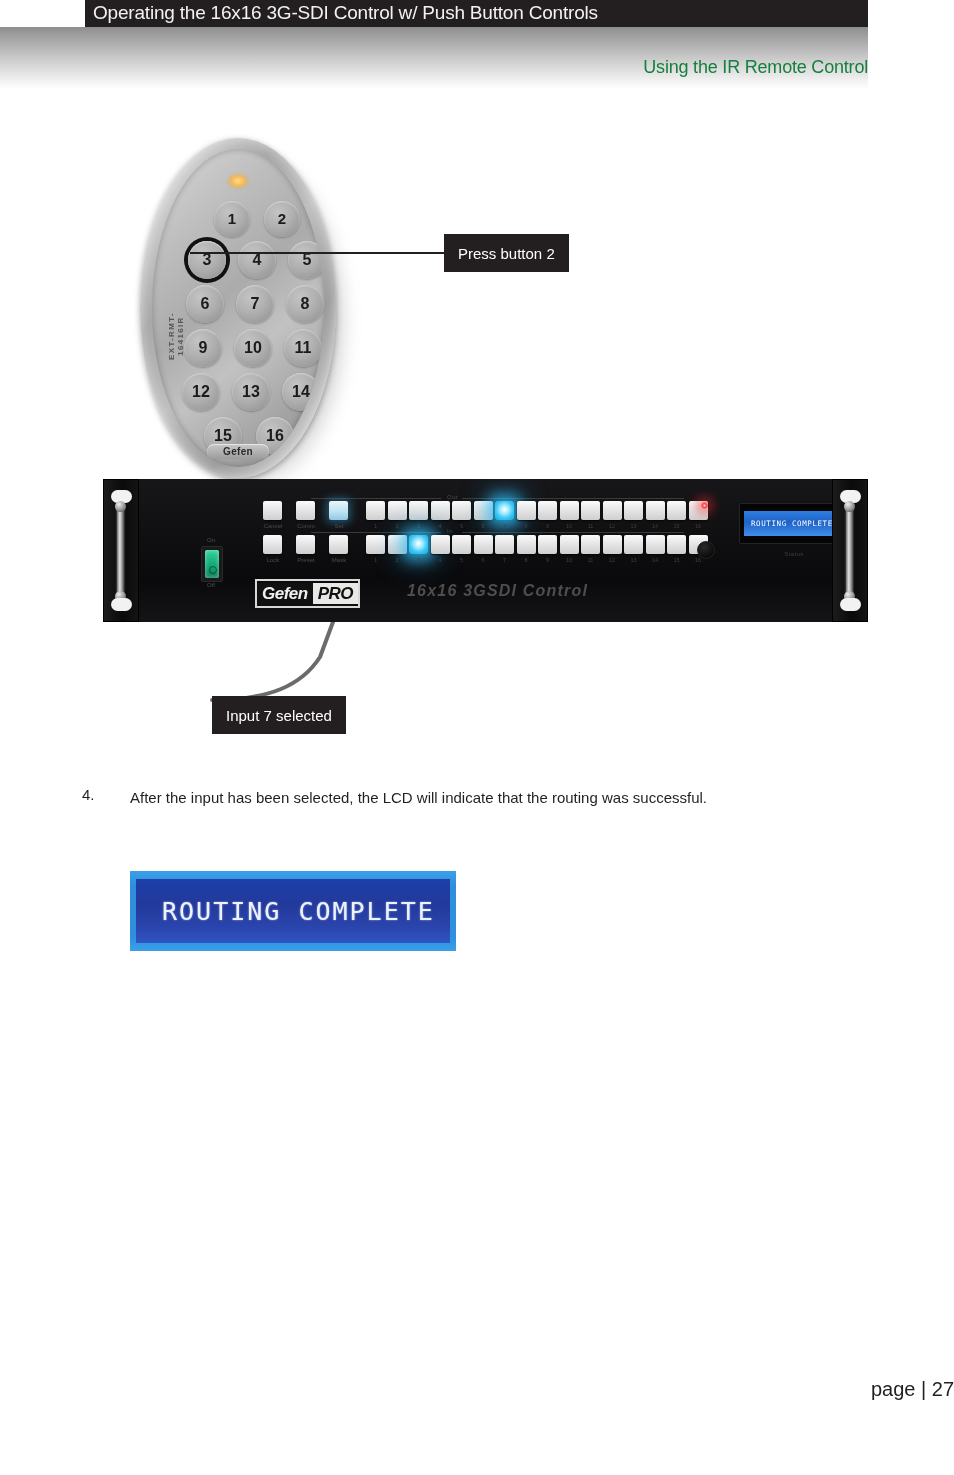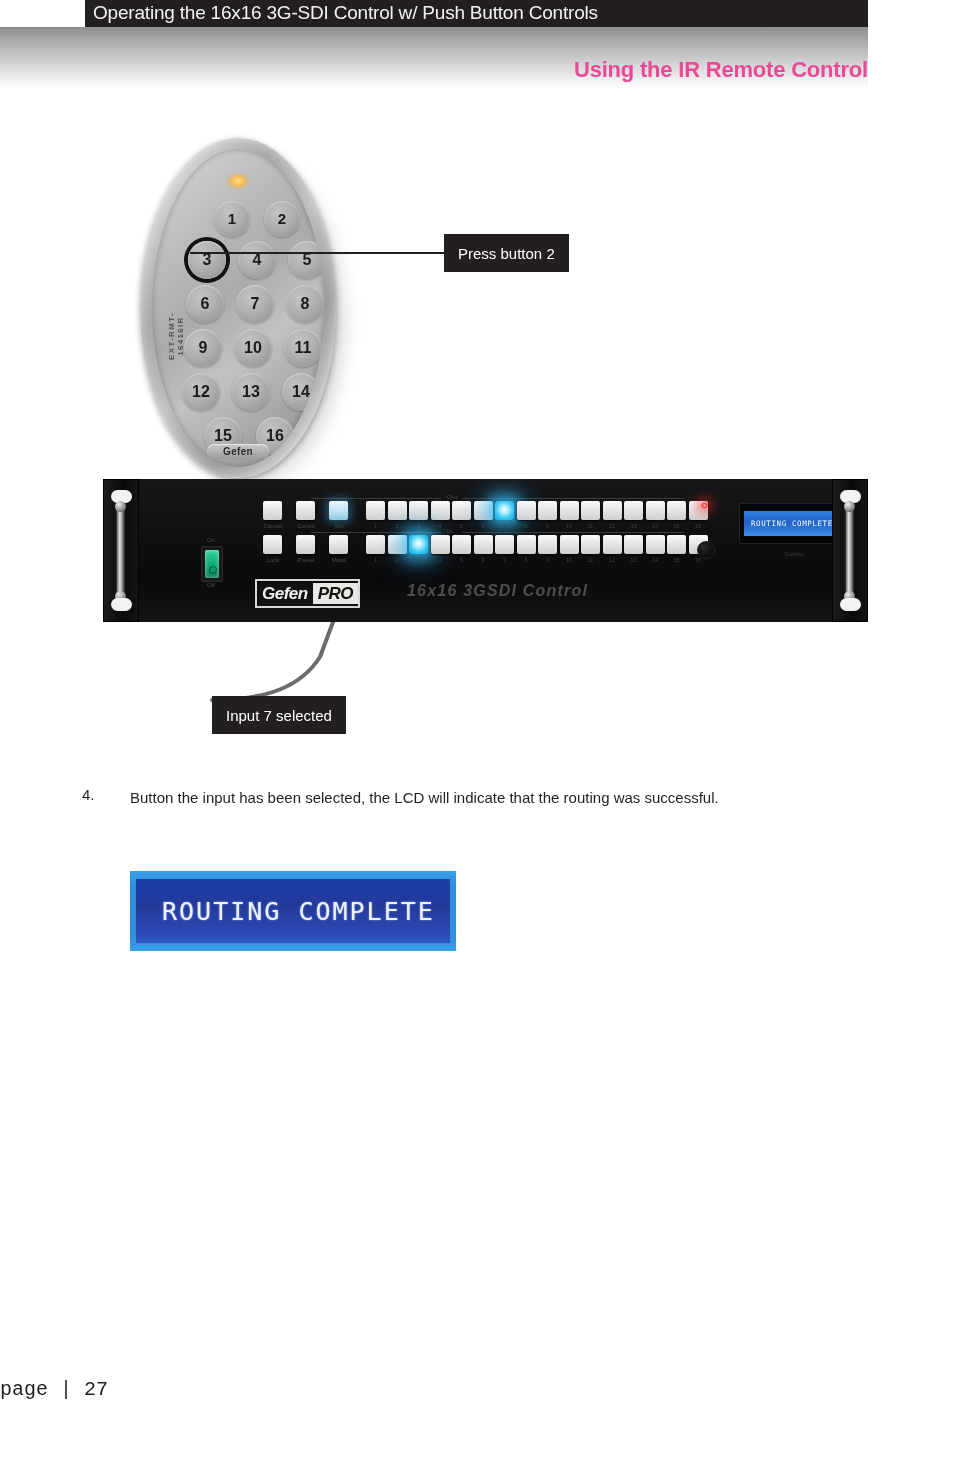--- a/index.html
+++ b/index.html
@@ -19,21 +19,21 @@
     position:absolute;left:8px;top:2px;
     color:#f2f2f2;font-size:19px;letter-spacing:-0.2px;white-space:nowrap;
     font-family:"Liberation Sans",sans-serif;font-weight:400;
   }
   #header-gradient{
     position:absolute;left:0;top:27px;width:868px;height:62px;
     background:linear-gradient(to bottom,#8e8e8e 0%,#a9a9a9 22%,#cfcfcf 55%,#f0f0f0 85%,#ffffff 100%);
   }
   #subtitle{
     position:absolute;right:86px;top:57px;
-    color:#ec4899;font-size:22px;white-space:nowrap;letter-spacing:-0.2px;font-weight:bold;
+    color:#15803d;font-size:18px;white-space:nowrap;letter-spacing:-0.2px;
   }
 
   
   #remote-wrap{position:absolute;left:132px;top:132px;width:240px;height:360px;}
   #remote-shadow{
     position:absolute;left:22px;top:22px;width:196px;height:336px;
     border-radius:50%/50%;
     background:radial-gradient(ellipse at 50% 50%,rgba(60,60,60,.55) 0%,rgba(90,90,90,.30) 55%,rgba(255,255,255,0) 74%);
     filter:blur(7px);
   }
@@ -231,22 +231,22 @@
     display:flex;align-items:center;
   }
   #lcd-big-text{
     color:#eef2ff;font-family:"DejaVu Sans Mono",monospace;font-size:25px;
     letter-spacing:2px;padding-left:26px;white-space:nowrap;
     text-shadow:0 0 2px rgba(200,220,255,.7);
   }
 
   
   #footer{
-    position:absolute;left:0;top:1378px;width:954px;text-align:left;
-    font-size:20px;color:#231f20;font-family:Liberation Mono, monospace;
+    position:absolute;left:0;top:1378px;width:954px;text-align:right;
+    font-size:20px;color:#231f20;
   }
 </style>
 </head>
 <body>
 
 <div id="header-bar">
   <div id="header-title">Operating the 16x16 3G-SDI Control w/ Push Button Controls</div>
 </div>
 <div id="header-gradient"></div>
 <div id="subtitle">Using the IR Remote Control</div>
@@ -408,21 +408,21 @@
   </div>
 
   <div class="rack-ear" id="ear-right">
     <div class="ear-hole top"></div>
     <div class="ear-handle"></div>
     <div class="ear-hole bot"></div>
   </div>
 </div>
 
 <div id="step-num">4.</div>
-<div id="step-text">Button the input has been selected, the LCD will indicate that the routing was successful.</div>
+<div id="step-text">After the input has been selected, the LCD will indicate that the routing was successful.</div>
 
 <div id="lcd-big-outer">
   <div id="lcd-big-inner">
     <div id="lcd-big-text">ROUTING COMPLETE</div>
   </div>
 </div>
 
 <div id="footer">page | 27</div>
 
 </body></html>

